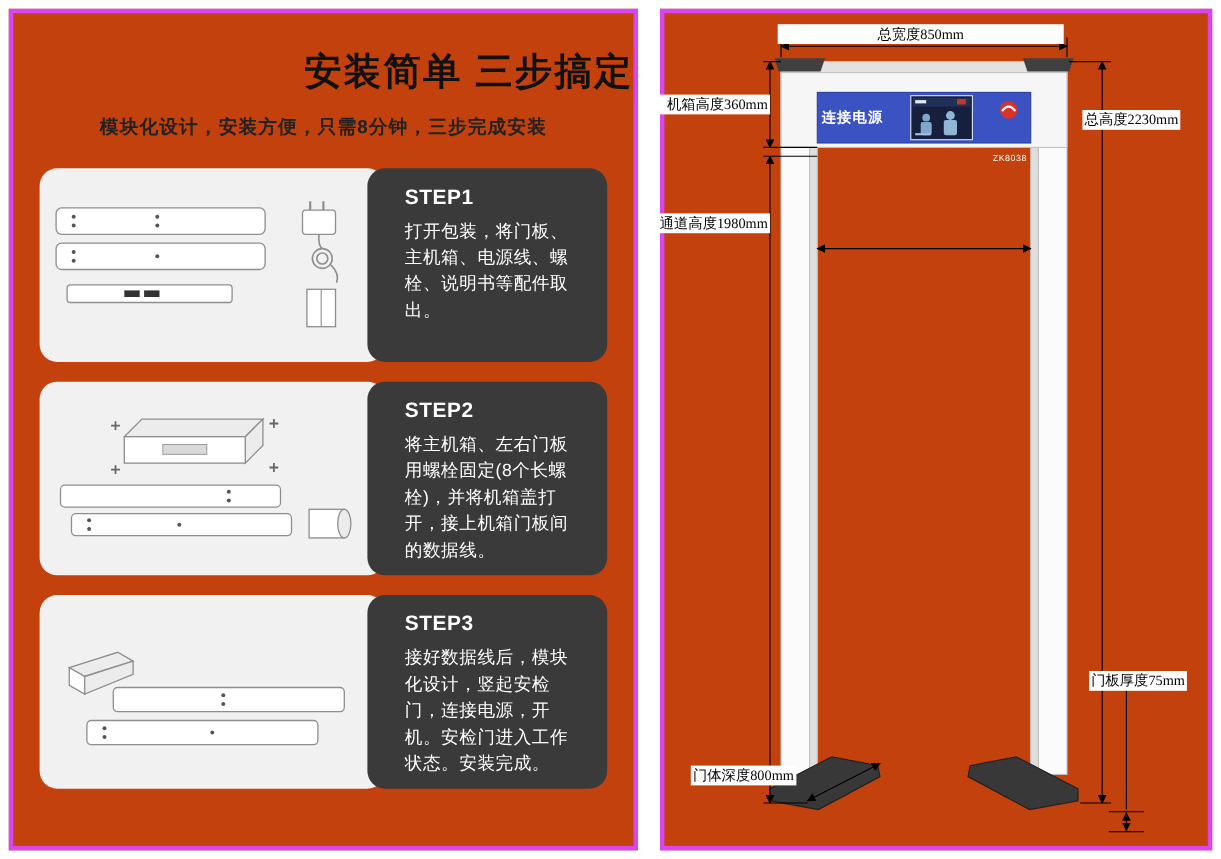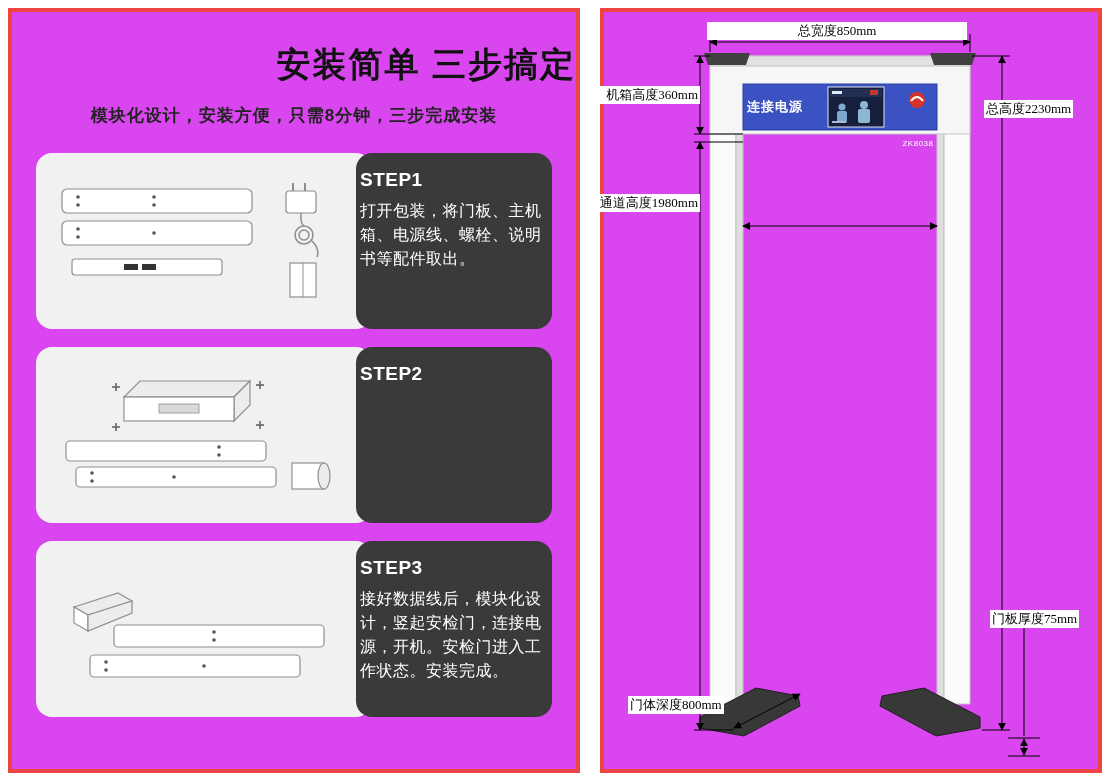--- a/index.html
+++ b/index.html
@@ -1,29 +1,29 @@
 <!DOCTYPE html>
 <html><head>
 <meta charset="utf-8">
 <style>
   * { margin:0; padding:0; box-sizing:border-box; }
   html,body { width:1110px; height:781px; background:#ffffff; font-family:"Liberation Sans", sans-serif; }
-  .panel { position:absolute; top:8px; background:#d946ef; border:4px solid #ef4444; }
+  .panel { position:absolute; top:8px; background:#c2410c; border:4px solid #d946ef; }
   #left-panel  { left:8px;  width:572px; height:765px; }
   #right-panel { left:600px; width:502px; height:765px; }
 
   
   .lp-title { margin-top:30px; text-align:right; font-size:34px; font-weight:bold; color:#111; letter-spacing:2px; }
   .lp-sub   { margin-top:16px; text-align:center; font-size:17px; font-weight:bold; color:#222; letter-spacing:1px; }
   .steps { margin-top:26px; display:flex; flex-direction:column; gap:18px; padding:0 24px; }
   .step-row { display:flex; height:176px; }
   .step-illus { flex:1; background:#f1f1f1; border-radius:16px; margin-right:-16px;
                 display:flex; align-items:center; justify-content:center; }
-  .step-card { width:196px; background:#3a3a3a; border-radius:16px; color:#fff;
-               padding:14px 4px; position:relative; z-index:2; }
+  .step-card { width:218px; background:#3a3a3a; border-radius:16px; color:#fff;
+               padding:14px 34px; position:relative; z-index:2; }
   .step-label { font-size:19px; font-weight:bold; margin:2px 0 8px; letter-spacing:0.5px; }
   .step-text  { font-size:16px; line-height:1.5; letter-spacing:0.5px; }
   .illus-line { fill:#ffffff; stroke:#8f8f8f; stroke-width:1.2; }
   .illus-shade { fill:#ececec; stroke:#8f8f8f; stroke-width:1.2; }
   .illus-dot { fill:#555; }
 
   
   .diagram { position:relative; width:494px; height:757px; }
   .dim-label { position:absolute; font-family:"Liberation Serif", serif; font-size:13px; color:#000;
                white-space:nowrap; background:#fff; padding:0 2px; z-index:3; }
@@ -97,20 +97,21 @@
           <rect class="illus-line" x="22" y="98" width="200" height="20" rx="4"></rect>
           <circle class="illus-dot" cx="38" cy="104" r="1.8"></circle>
             <circle class="illus-dot" cx="38" cy="112" r="1.8"></circle>
           <circle class="illus-dot" cx="120" cy="108" r="1.8"></circle>
           <rect class="illus-line" x="238" y="94" width="32" height="26"></rect>
           <ellipse class="illus-shade" cx="270" cy="107" rx="6" ry="13"></ellipse>
         </svg>
       </div>
       <div class="step-card">
         <div class="step-label">STEP2</div>
+        <div class="step-text">将主机箱、左右门板用螺栓固定(8个长螺栓)，并将机箱盖打开，接上机箱门板间的数据线。</div>
       </div>
     </div>
 
     <div class="step-row">
       <div class="step-illus">
         <svg width="300" height="132" viewBox="0 0 300 132">
           <polygon class="illus-shade" points="20,44 64,30 78,38 34,52"></polygon>
           <polygon class="illus-line" points="20,44 34,52 34,68 20,60"></polygon>
           <polygon class="illus-shade" points="34,52 78,38 78,50 34,68"></polygon>
           <rect class="illus-line" x="60" y="62" width="210" height="22" rx="4"></rect>

